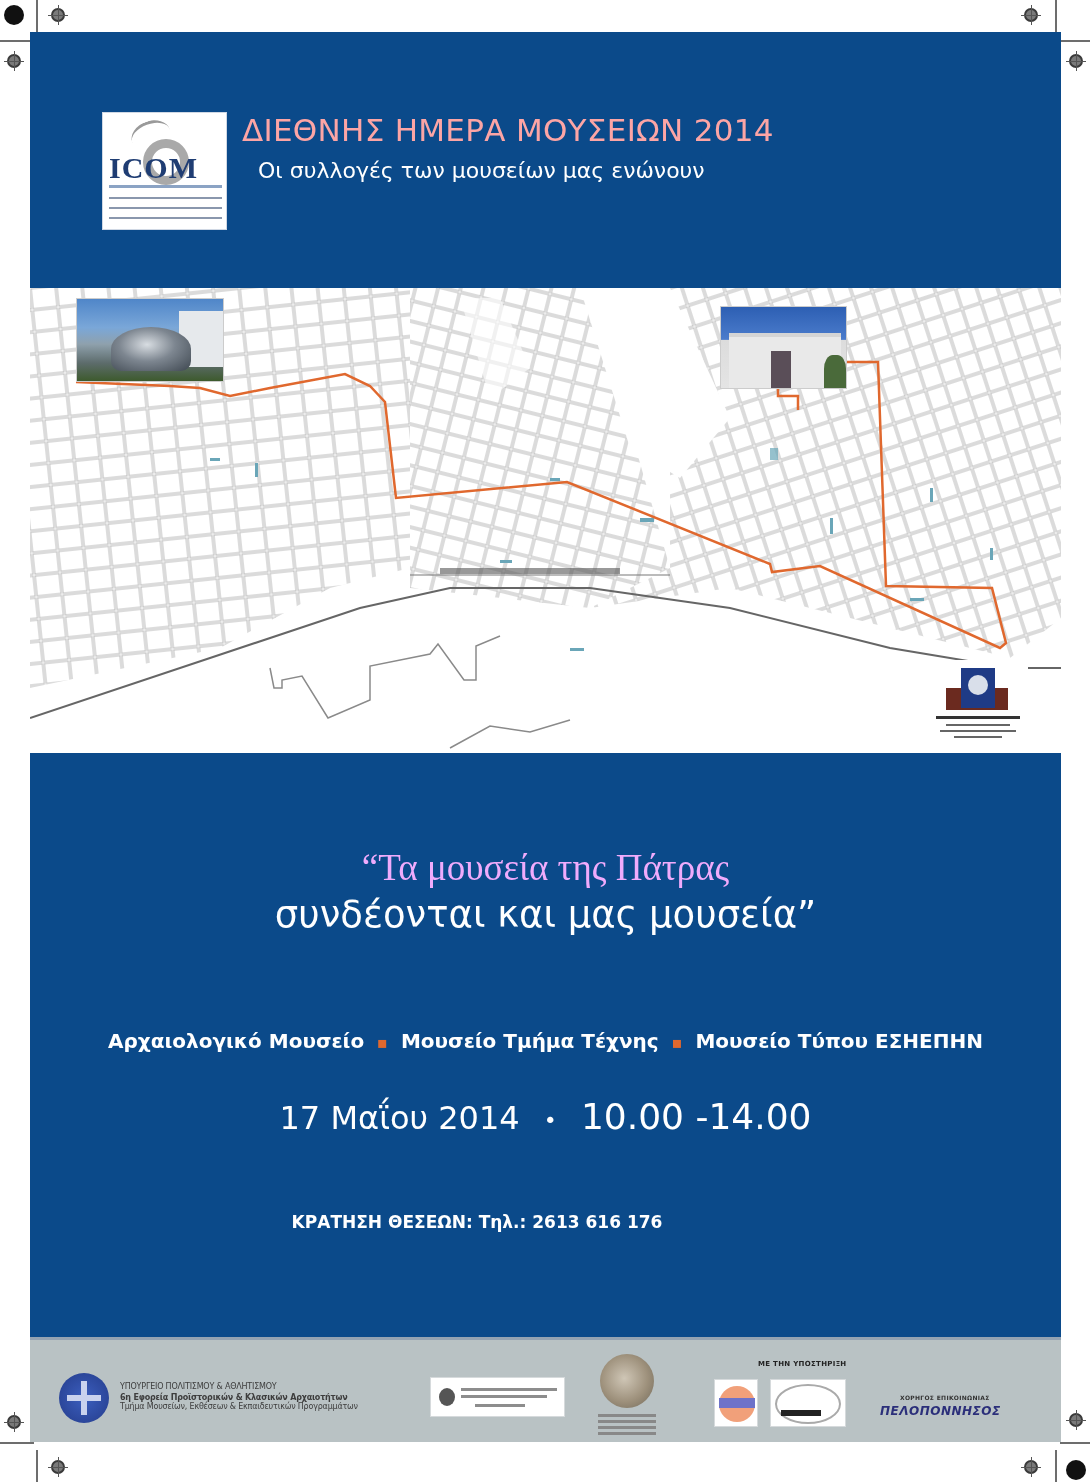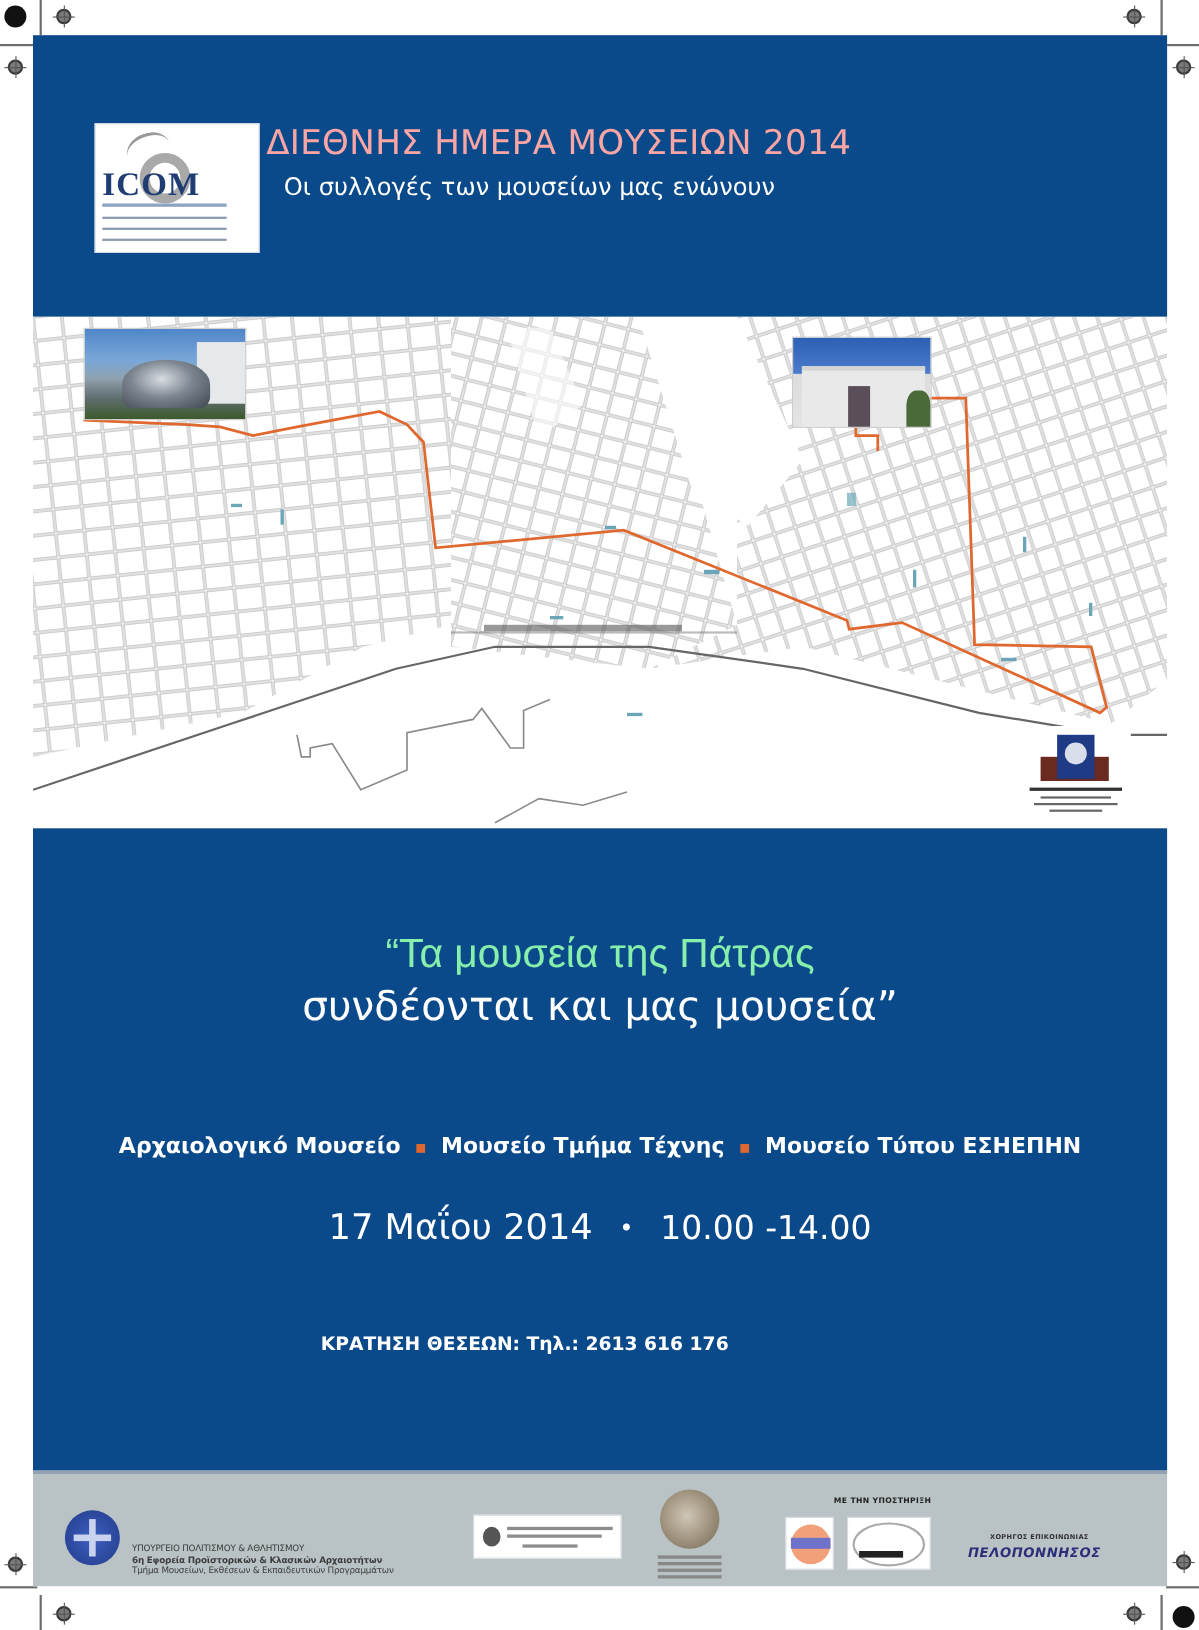--- a/index.html
+++ b/index.html
@@ -8,21 +8,21 @@
 
   .crop-mark { position: absolute; background: #6d6d6d; }
   .reg { position: absolute; width: 14px; height: 14px; border-radius: 50%; background: #7a7a7a; border: 2px solid #3a3a3a; }
   .reg::before { content: ""; position: absolute; left: -5px; top: 5px; width: 20px; height: 1px; background: #555; }
   .reg::after { content: ""; position: absolute; left: 5px; top: -5px; width: 1px; height: 20px; background: #555; }
   .reg-dark { position: absolute; width: 20px; height: 20px; border-radius: 50%; background: #111; }
 
   .poster { position: absolute; left: 30px; top: 32px; width: 1031px; height: 1410px; background: #ffffff; }
 
   .top-panel { position: absolute; left: 0; top: 0; width: 1031px; height: 256px; background: #0b4a8a; }
-  .icom-logo { position: absolute; left: 56px; top: 80px; width: 150px; height: 118px; background: #fff; border: 1px solid #d0d8e4; }
+  .icom-logo { position: absolute; left: 72px; top: 80px; width: 125px; height: 118px; background: #fff; border: 1px solid #d0d8e4; }
   .icom-ring { position: absolute; left: 40px; top: 26px; width: 46px; height: 46px; border-radius: 50%; border: 9px solid #a9a9a9; }
   .icom-arc { position: absolute; left: 28px; top: 8px; width: 40px; height: 30px; border-top: 3px solid #9a9a9a; border-radius: 50% 50% 0 0; transform: rotate(-20deg); }
   .icom-text { position: absolute; left: 6px; top: 38px; font-family: "Liberation Serif", serif; font-weight: bold; font-size: 30px; letter-spacing: 1px; color: #1f3d73; }
   .icom-bar { position: absolute; left: 6px; top: 72px; width: 113px; height: 3px; background: #8ba3c4; }
   .icom-line { position: absolute; left: 6px; width: 113px; height: 2px; background: #8a97ad; }
 
   .top-title { position: absolute; left: 212px; top: 80px; font-family: "DejaVu Sans", sans-serif; font-size: 31px; color: #fca5a5; letter-spacing: 0.3px; white-space: nowrap; }
   .top-subtitle { position: absolute; left: 228px; top: 126px; font-family: "DejaVu Sans", sans-serif; font-size: 22px; color: #ffffff; white-space: nowrap; }
 
   .map { position: absolute; left: 0; top: 256px; width: 1031px; height: 465px; background: #ffffff; overflow: hidden; }
@@ -37,35 +37,35 @@
   .photo-2 .door { position: absolute; left: 50px; top: 44px; width: 20px; height: 39px; background: #5a4e58; }
   .photo-2 .tree { position: absolute; right: 0; top: 48px; width: 22px; height: 35px; background: #4a6a3a; border-radius: 40% 40% 0 0; }
 
   .esi-logo { position: absolute; left: 898px; top: 372px; width: 100px; height: 88px; background: #fff; }
   .esi-base { position: absolute; left: 18px; top: 28px; width: 62px; height: 22px; background: #6b2a1f; }
   .esi-box { position: absolute; left: 33px; top: 8px; width: 34px; height: 40px; background: #1f3b86; }
   .esi-circ { position: absolute; left: 40px; top: 15px; width: 20px; height: 20px; border-radius: 50%; background: #d9dfea; }
   .esi-line { position: absolute; height: 2px; background: #666; }
 
   .mid-panel { position: absolute; left: 0; top: 721px; width: 1031px; height: 584px; background: #0b4a8a; }
-  .quote-1 { position: absolute; left: 0; width: 1031px; top: 93px; text-align: center; font-family: Liberation Sans, sans-serif; font-size: 37px; color: #86efac; white-space: nowrap; }
+  .quote-1 { position: absolute; left: 0; width: 1031px; top: 93px; text-align: center; font-family: Liberation Serif, serif; font-size: 37px; color: #f0abfc; white-space: nowrap; }
   .quote-2 { position: absolute; left: 0; width: 1031px; top: 140px; text-align: center; font-family: "DejaVu Sans", sans-serif; font-size: 37px; color: #ffffff; white-space: nowrap; }
   .theme-line { position: absolute; left: 0; width: 1031px; top: 189px; text-align: center; font-family: "DejaVu Sans", sans-serif; font-size: 19px; color: #e0682e; white-space: nowrap; letter-spacing: 0.2px; }
   .museums-line { position: absolute; left: 0; width: 1031px; top: 276px; text-align: center; font-family: "DejaVu Sans", sans-serif; font-weight: bold; font-size: 20px; color: #ffffff; white-space: nowrap; }
   .museums-line .sep { color: #e0682e; font-size: 16px; padding: 0 6px; }
   .date-line { position: absolute; left: 0; width: 1031px; top: 343px; text-align: center; font-family: "DejaVu Sans", sans-serif; font-size: 32px; color: #ffffff; white-space: nowrap; }
-  .date-line .time { font-size: 30px; }
+  .date-line .time { font-size: 36px; }
   .date-line .dot { font-size: 22px; padding: 0 14px; vertical-align: middle; }
   .booking-line { position: absolute; left: 0; width: 894px; top: 459px; text-align: center; font-family: "DejaVu Sans", sans-serif; font-weight: bold; font-size: 17px; color: #ffffff; white-space: nowrap; }
 
   .sponsor-strip { position: absolute; left: 0; top: 1305px; width: 1031px; height: 105px; background: #b9c2c4; border-top: 3px solid #94a3b2; }
   .greek-emblem { position: absolute; left: 29px; top: 33px; width: 50px; height: 50px; border-radius: 50%; background: radial-gradient(circle, #3c5fbf 0%, #2b469a 70%, #6f84c0 100%); }
   .greek-emblem::before { content: ""; position: absolute; left: 22px; top: 8px; width: 6px; height: 34px; background: #c9d2ee; }
   .greek-emblem::after { content: ""; position: absolute; left: 8px; top: 22px; width: 34px; height: 6px; background: #c9d2ee; }
-  .ministry-text { position: absolute; left: 90px; font-size: 8px; font-family: "DejaVu Sans", sans-serif; color: #3d3d3d; white-space: nowrap; letter-spacing: -0.2px; margin-top: 21px; }
+  .ministry-text { position: absolute; left: 90px; font-size: 8px; font-family: "DejaVu Sans", sans-serif; color: #3d3d3d; white-space: nowrap; letter-spacing: -0.2px; }
   .logo-box { position: absolute; background: #ffffff; border: 1px solid #d6dadc; }
   .logo-esi-small { left: 400px; top: 37px; width: 135px; height: 40px; }
   .logo-esi-small .mark { position: absolute; left: 8px; top: 10px; width: 16px; height: 18px; border-radius: 50%; background: #555; }
   .logo-esi-small .txt { position: absolute; left: 30px; height: 3px; background: #8d8d8d; }
   .coin { position: absolute; left: 570px; top: 14px; width: 54px; height: 54px; border-radius: 50%; background: radial-gradient(circle at 45% 45%, #cfc6b6 0%, #9e917c 55%, #6d6556 100%); }
   .coin-text { position: absolute; left: 568px; height: 3px; width: 58px; background: #888; }
   .support-label { position: absolute; left: 728px; top: 20px; font-size: 7px; font-weight: bold; color: #222; white-space: nowrap; letter-spacing: 0.3px; }
   .logo-pte { left: 684px; top: 39px; width: 44px; height: 48px; }
   .logo-pte .c { position: absolute; left: 4px; top: 6px; width: 36px; height: 36px; border-radius: 50%; background: #f1a07a; }
   .logo-pte .b { position: absolute; left: 4px; top: 18px; width: 36px; height: 10px; background: #6e72c9; }

